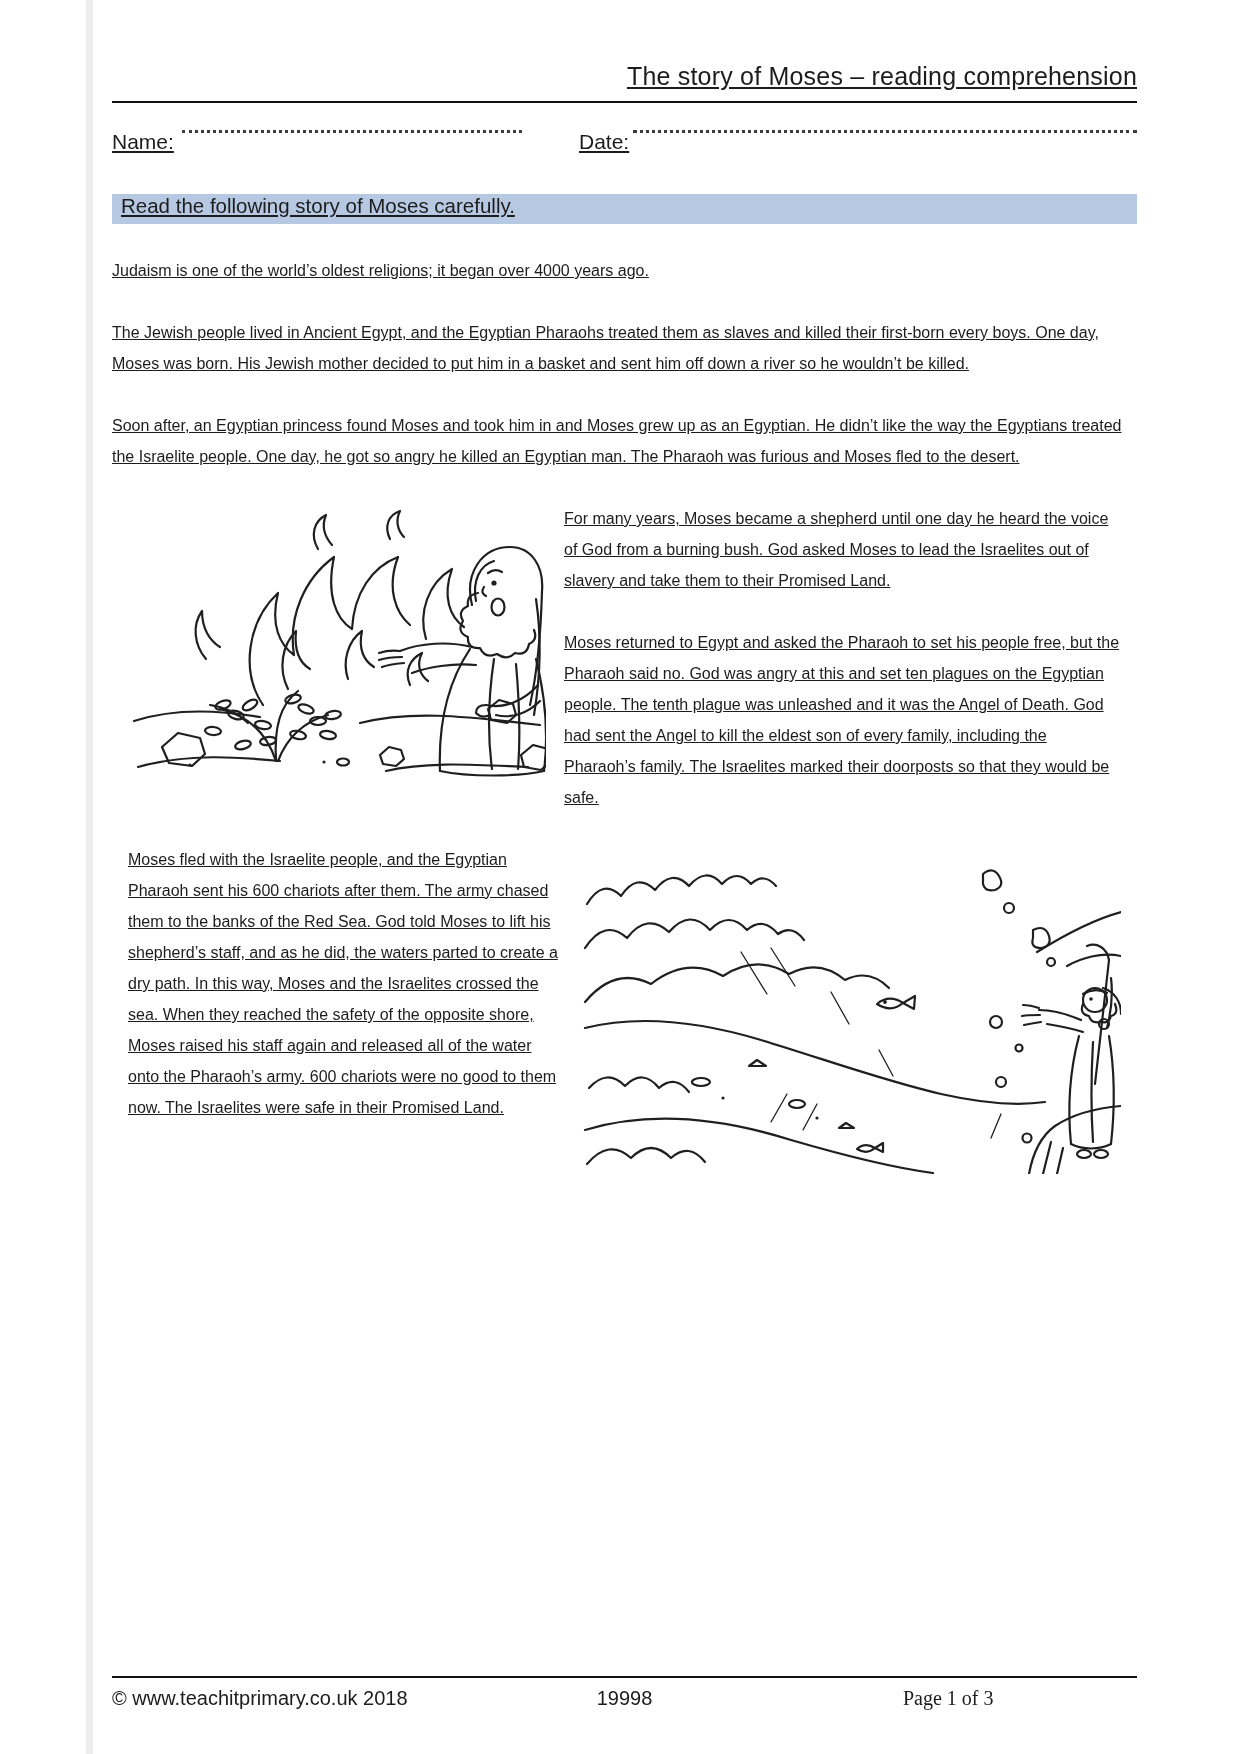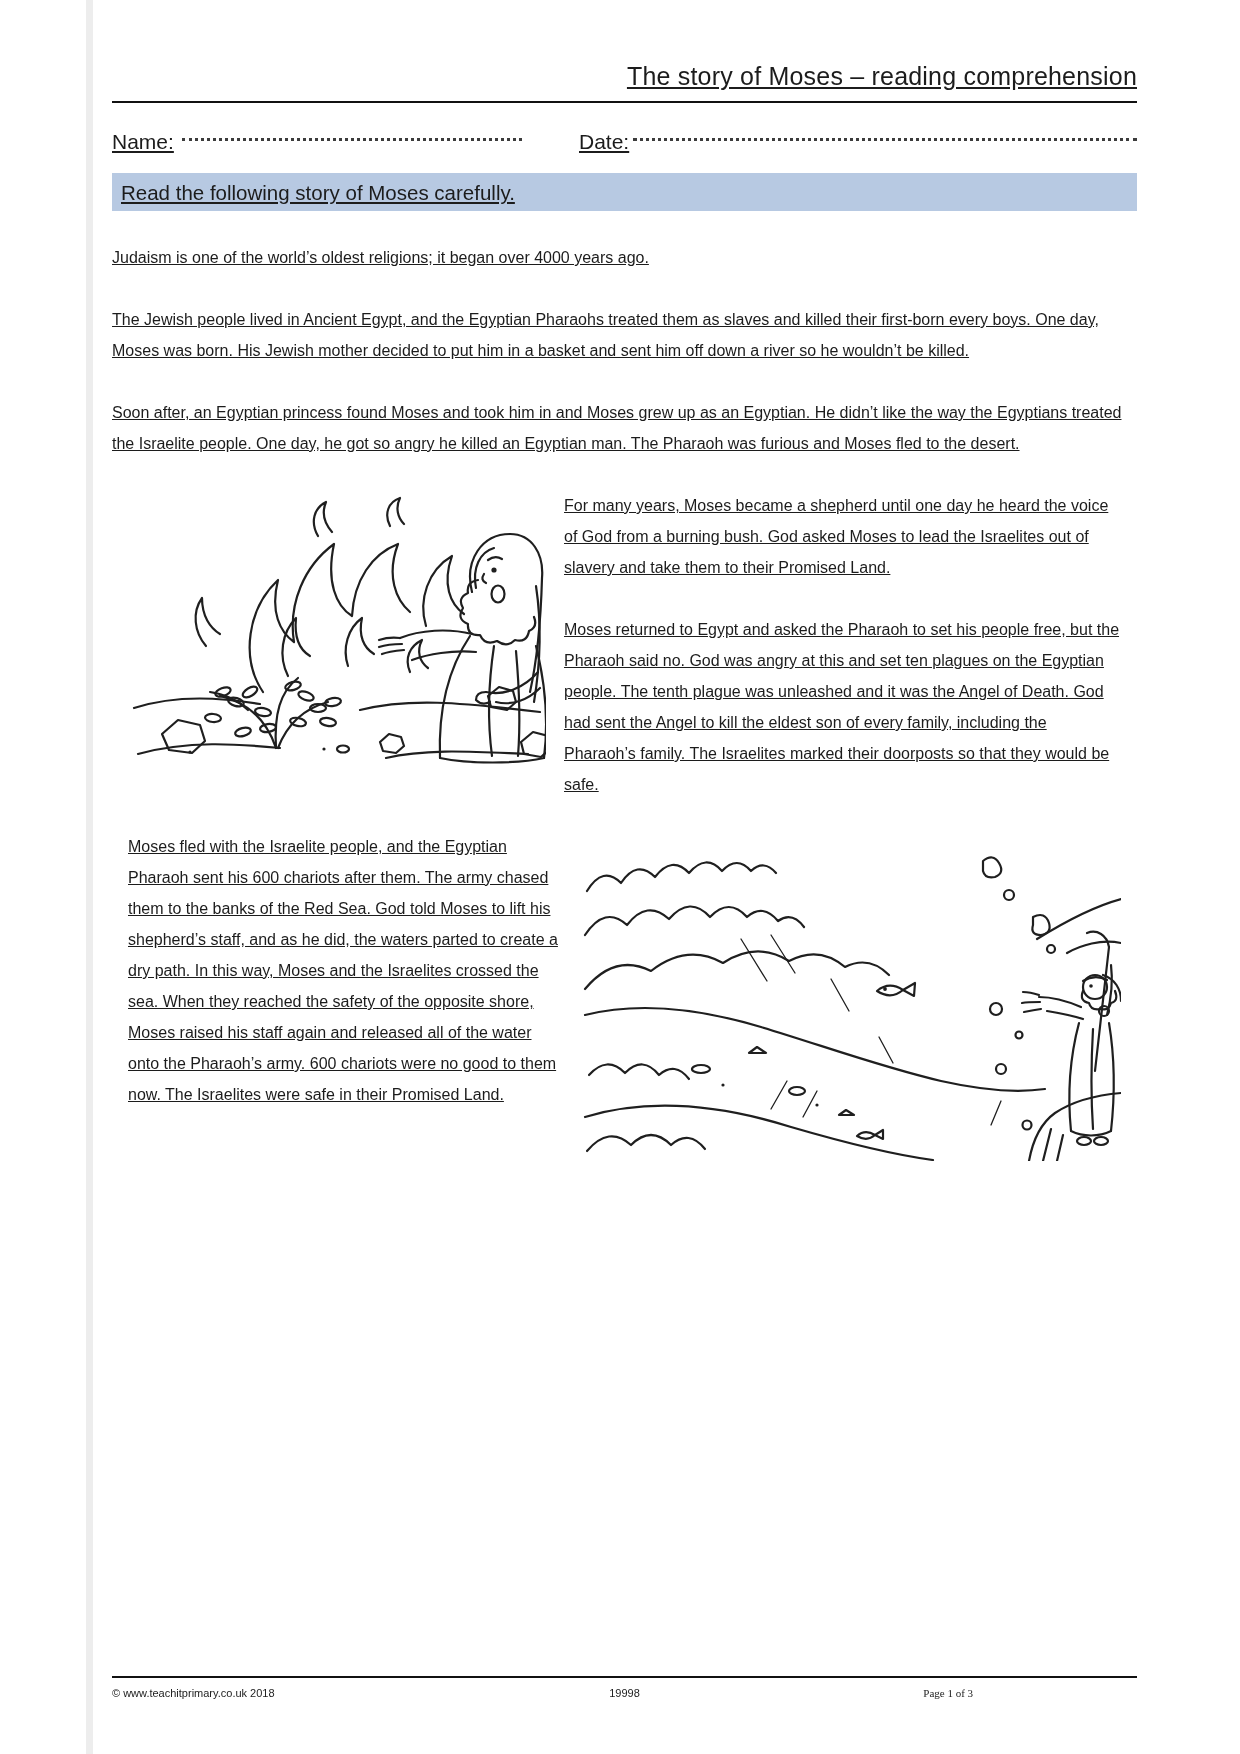--- a/index.html
+++ b/index.html
@@ -8,39 +8,39 @@
     font-family:"Liberation Sans","DejaVu Sans",sans-serif; color:#1c1c1c;
     overflow:hidden;
   }
   .edge-line { position:absolute; left:86px; top:0; width:7px; height:1754px; background:#ededed; }
   .content { position:absolute; left:112px; top:4px; width:1025px;text-decoration:underline; }
 
   header.doc-header { margin-top:58px; border-bottom:2px solid #111; padding-bottom:10px; }
   .doc-title { margin:0; font-size:25px; font-weight:normal; text-align:right; letter-spacing:.2px; }
 
   .namedate { display:flex; margin-top:27px; font-size:21px; }
-  .field { display:flex; align-items:center; }
+  .field { display:flex; align-items:flex-start; }
   .field-name { width:410px; }
   .field-date { flex:1; margin-left:57px; }
   .lbl { white-space:nowrap; }
   .dots { flex:1; border-bottom:3px dotted #3c3c3c; margin:0 0 5px 8px; }
   .field-date .dots { margin-left:4px; }
 
-  .instruction { margin-top:19px; background:#b7c9e2; font-size:20.5px; padding:8px 9px 6px; }
+  .instruction { margin-top:40px; background:#b7c9e2; font-size:20.5px; padding:0 9px 6px; }
 
   p.story { font-size:16px; line-height:31px; margin:31px 0 0; }
   .wrap-section { margin:16px; }
   .illus { display:block; }
   .illus-left  { float:left;  width:418px; height:278px; margin:6px 18px 4px 0; }
   .illus-right { float:right; width:540px; height:322px; margin:8px 0 4px 16px; }
   .wrap-section::after { content:""; display:block; clear:both; }
 
   footer.doc-footer {
     position:absolute; left:112px; width:1025px; top:1676px;
-    border-top:2px solid #111; padding-top:9px; display:flex; font-size:11px;
+    border-top:2px solid #111; padding-top:9px; display:flex; font-size:20px;
   }
   .f-left { flex:1.4; text-align:left; }
   .f-center { flex:1; text-align:center; }
   .f-right { flex:1.4; text-align:center;font-family:Liberation Serif, serif; }
 
   svg.lineart { stroke:#1f1f1f; fill:none; stroke-width:2.2; stroke-linecap:round; stroke-linejoin:round; }
   svg.lineart .fill { fill:#1f1f1f; stroke:none; }
   svg.lineart .thin { stroke-width:1.3; }
 </style>
 </head>

